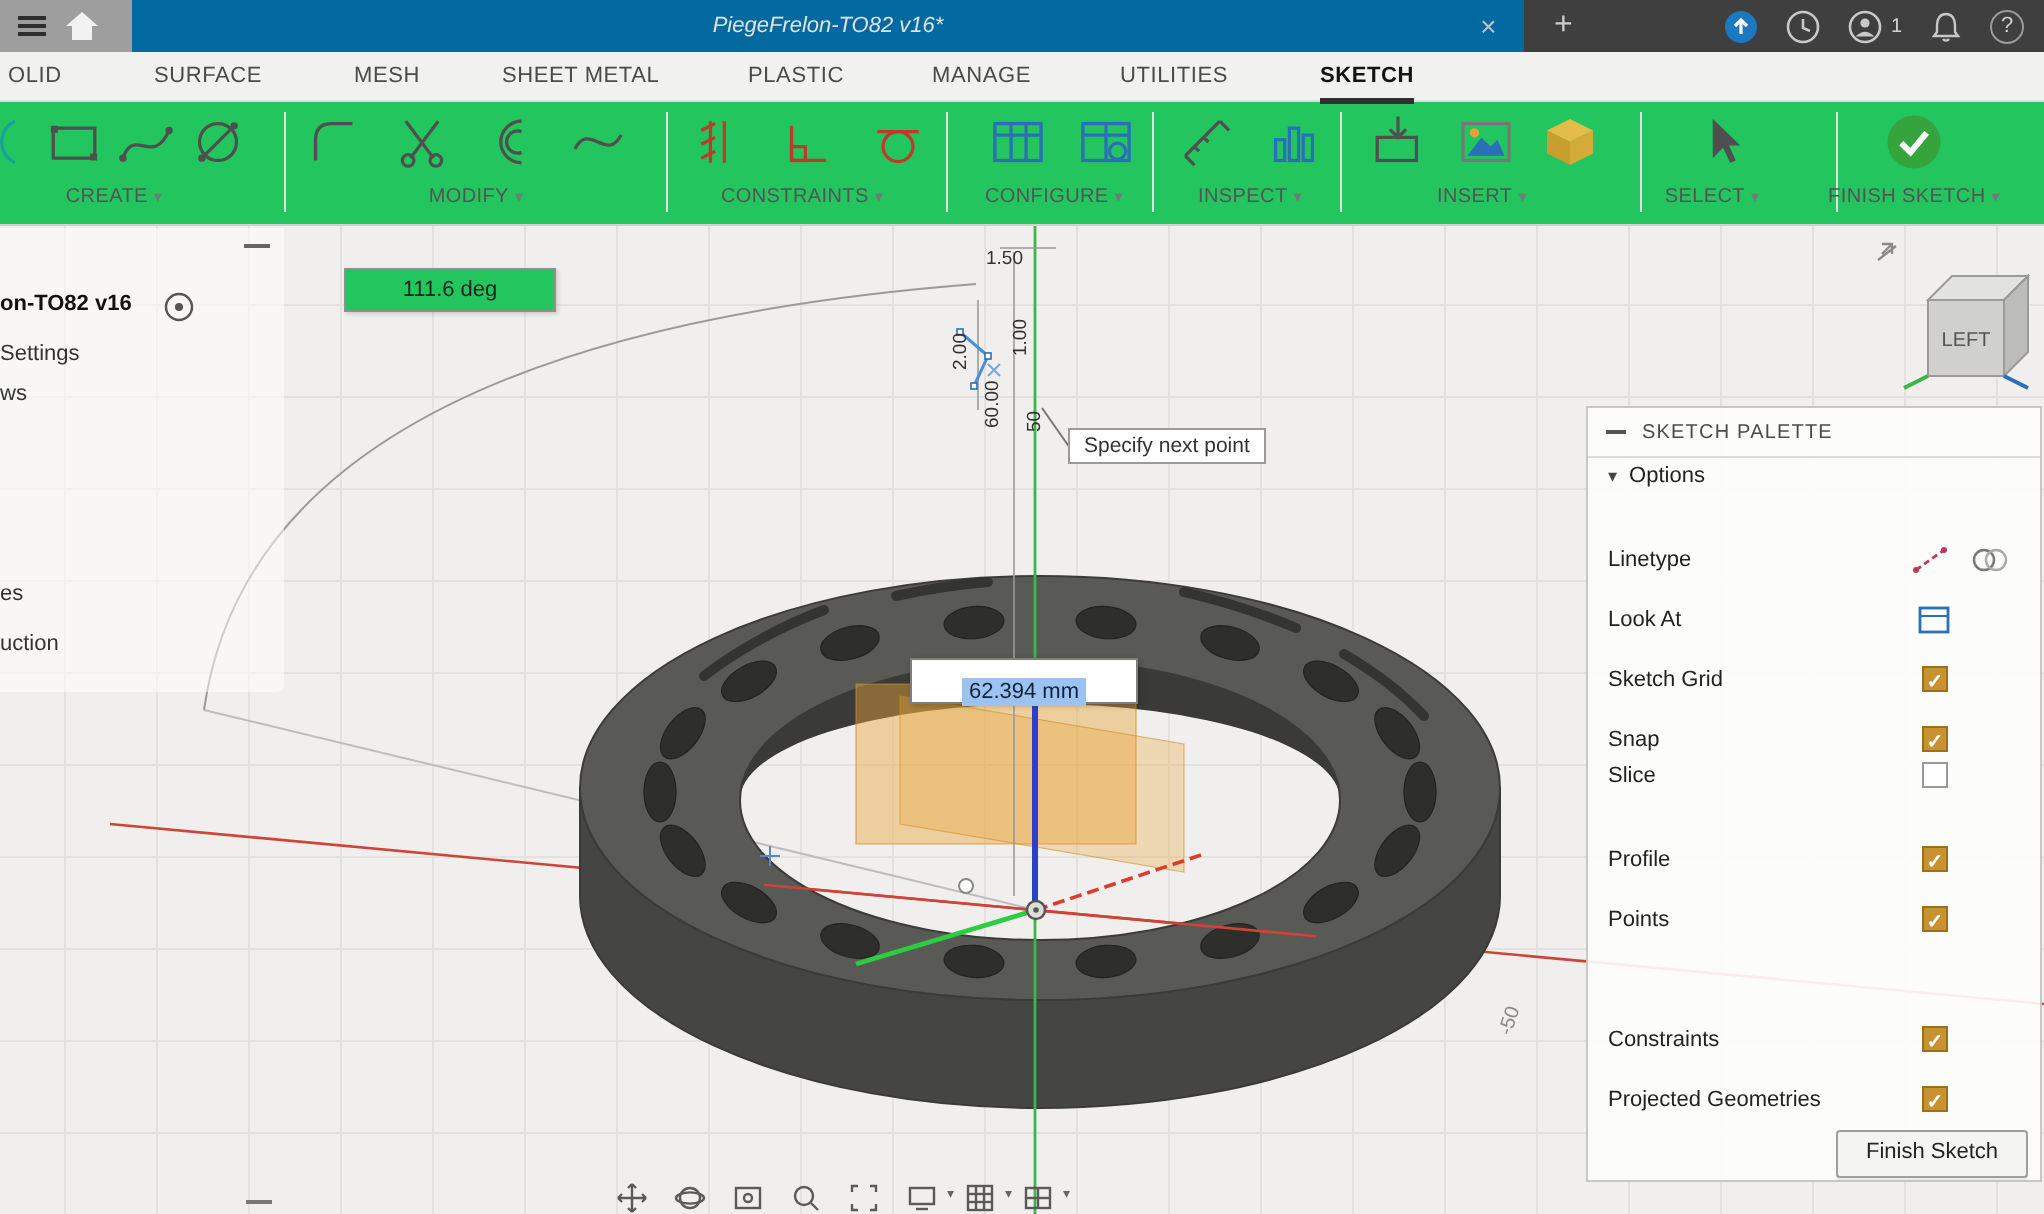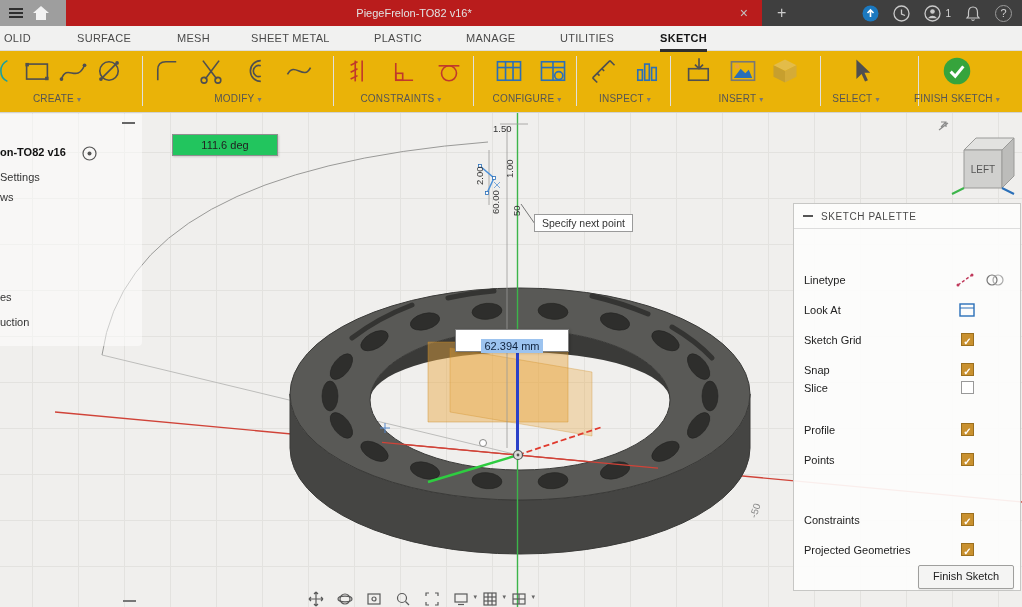--- a/index.html
+++ b/index.html
@@ -1,33 +1,33 @@
 <!DOCTYPE html>
 <html><head>
 <meta charset="utf-8">
 <style>
   html,body{margin:0;padding:0;background:#ddd;}
   #page{position:relative;width:1022px;height:607px;overflow:hidden;
         font-family:"Liberation Sans",sans-serif;background:#f0efed;}
   
   .titlebar{position:absolute;left:0;top:0;width:1022px;height:26px;background:#3f3f3f;z-index:50;}
   .tb-left{position:absolute;left:0;top:0;width:66px;height:26px;background:#9e9e9e;display:flex;align-items:center;gap:10px;padding-left:9px;box-sizing:border-box;}
-  .doc-tab{position:absolute;left:66px;top:0;width:696px;height:26px;background:#b91c1c;display:flex;align-items:center;justify-content:center;}
+  .doc-tab{position:absolute;left:66px;top:0;width:696px;height:26px;background:#0369a1;display:flex;align-items:center;justify-content:center;font-style:italic;}
   .doc-title{color:#e2e2e2;font-size:11px;}
   .tab-close{position:absolute;right:14px;top:0;line-height:26px;color:#c3c3c3;font-size:14px;cursor:pointer;}
   .new-tab{position:absolute;left:777px;top:0;line-height:25px;color:#cccccc;font-size:16px;z-index:51;}
   .tb-right{position:absolute;right:10px;top:0;height:26px;display:flex;align-items:center;gap:14px;z-index:51;}
   .tb-right .cnt{color:#d5d5d5;font-size:10px;margin-left:-10px;}
   .help-badge{color:#d0d0d0;font-size:11px;border:1px solid #9a9a9a;border-radius:50%;width:15px;height:15px;line-height:15px;text-align:center;}
   
   .menubar{position:absolute;left:0;top:26px;width:1022px;height:24px;background:#f1f1f0;border-bottom:1px solid #dddddc;z-index:49;}
   .mtab{position:absolute;top:0;height:23px;line-height:24px;font-size:11px;color:#4a4a4a;letter-spacing:.3px;cursor:pointer;white-space:nowrap;}
   .mtab.active{color:#141414;font-weight:bold;border-bottom:3px solid #2f2f2f;}
   
-  .toolbar{position:absolute;left:0;top:50px;width:1022px;height:62px;background:#eab308;border-bottom:1px solid #d2d2d0;z-index:48;}
+  .toolbar{position:absolute;left:0;top:50px;width:1022px;height:62px;background:#22c55e;border-bottom:1px solid #d2d2d0;z-index:48;}
   .sep{position:absolute;top:6px;width:1px;height:50px;background:#e0e0de;}
   .ticon{position:absolute;top:6px;width:30px;height:30px;cursor:pointer;}
   .ticon svg{width:30px;height:30px;}
   .ticon path,.ticon rect,.ticon circle,.ticon line,.ticon polyline,.ticon ellipse{stroke:#4f4f4f;stroke-width:1.4;fill:none;}
   .ticon .fill{fill:#4f4f4f;stroke:none;}
   .ticon.red path,.ticon.red rect,.ticon.red circle,.ticon.red line{stroke:#c0392b;}
   .ticon.blue path,.ticon.blue rect,.ticon.blue circle,.ticon.blue line{stroke:#2a6fb8;}
   .glabel{position:absolute;top:43px;width:130px;text-align:center;font-size:10px;color:#555;letter-spacing:.2px;cursor:pointer;white-space:nowrap;}
   .glabel::after{content:"▾";margin-left:3px;font-size:8px;color:#777;}
   
@@ -411,20 +411,21 @@
       <line x1="26" y1="70" x2="14" y2="76" stroke="#3cb54a" stroke-width="2"></line>
       <line x1="64" y1="70" x2="76" y2="76" stroke="#2a6fb8" stroke-width="2"></line>
     </svg>
   </div>
 
   <div class="palette">
     <div class="pal-header">
       <span class="pal-dash"></span>
       <span class="pal-title">SKETCH PALETTE</span>
     </div>
+    <div class="pal-options">Options</div>
 
     <div class="prow" style="top:62px">
       <span class="plabel">Linetype</span>
       <span class="picon" style="right:46px">
         <svg width="18" height="16">
             <line x1="2" y1="13" x2="16" y2="3" stroke="#c0395b" stroke-width="1.4" stroke-dasharray="3 2"></line>
             <circle cx="2" cy="13" r="1.5" fill="#c0395b"></circle>
             <circle cx="16" cy="3" r="1.5" fill="#c0395b"></circle>
           </svg>
       </span>

